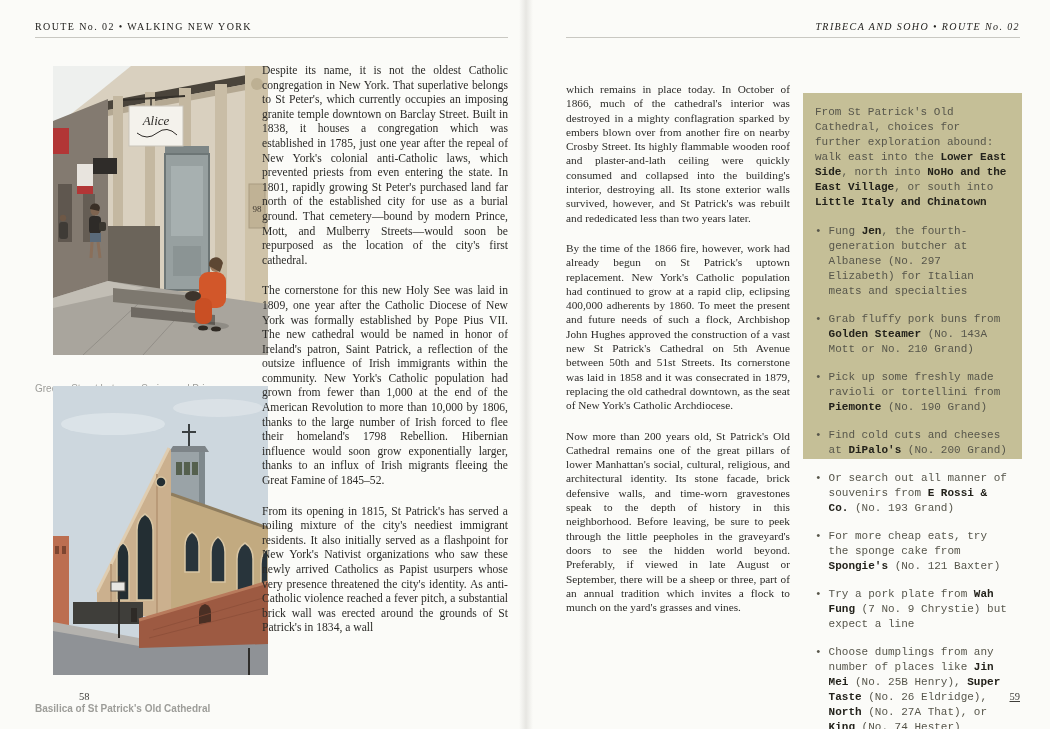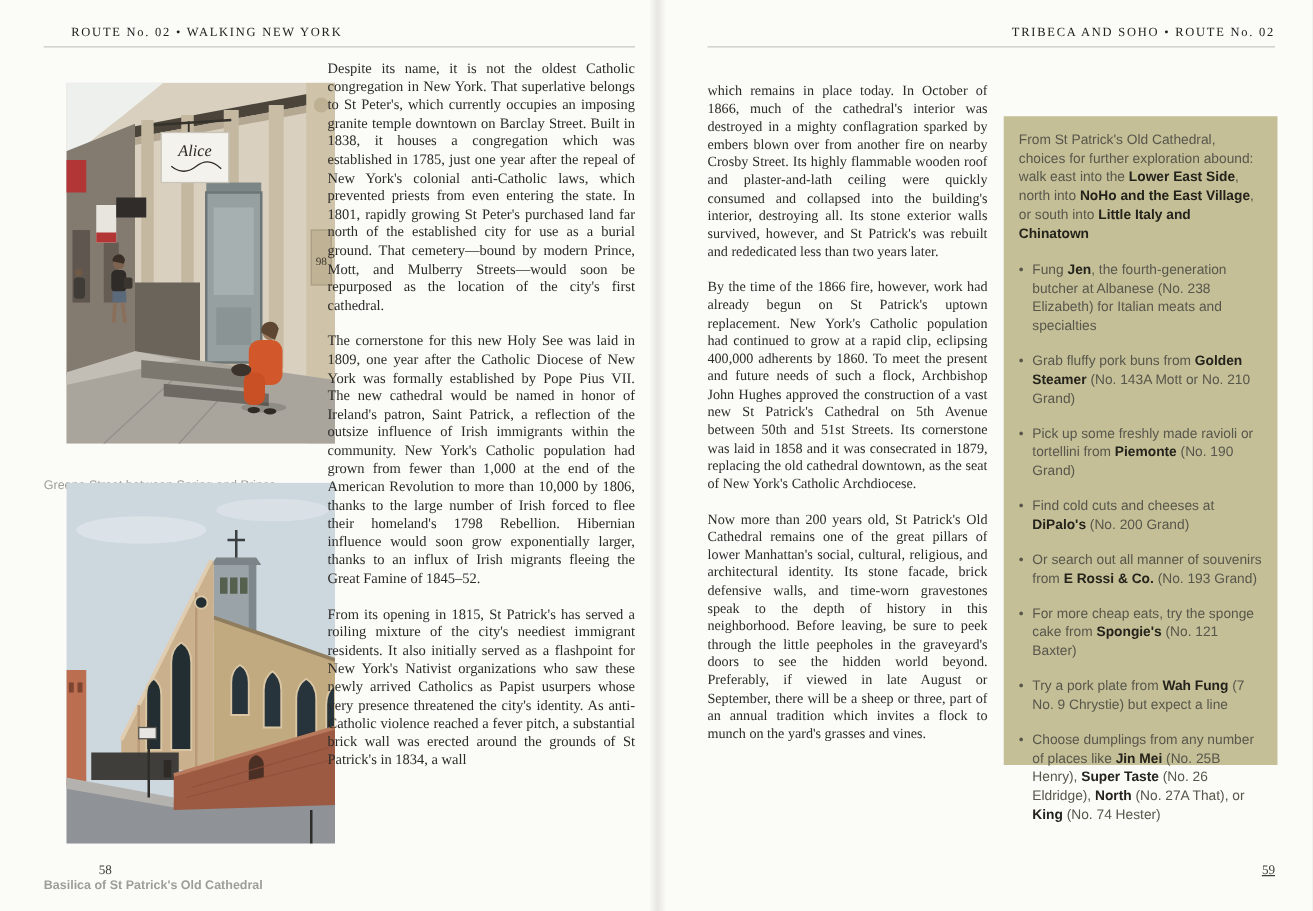--- a/index.html
+++ b/index.html
@@ -5,48 +5,48 @@
   html,body { margin:0; padding:0; background:#e9e9e6; }
   .spread {
     position:relative; width:1050px; height:729px; margin:0 auto;
     background:#fbfbf8; overflow:hidden;
     font-family:"Liberation Serif", serif; color:#2c2b28;
   }
   .header {
     position:absolute; top:21px; font-size:10px; letter-spacing:1.4px;
     color:#23221f; white-space:nowrap;
   }
-  .header-l { left:35px;margin-left:22px; }
-  .header-r { right:30px; }
+  .header-l { left:35px; }
+  .header-r { right:30px;font-style:italic; }
   .rule { position:absolute; top:37px; height:1px; background:#c9c8c2; }
   .rule-l { left:35px; width:473px; }
   .rule-r { left:566px; width:454px; }
 
   figure.photo { position:absolute; margin:18px; width:215px; height:289px; overflow:hidden; }
   .photo1 { left:35px; top:48px; }
   .photo2 { left:35px; top:368px; }
   figure.photo svg { display:block; width:215px; height:289px; }
   .caption {
     position:absolute; left:35px; width:230px;
     font-family:"Liberation Sans", sans-serif; font-size:10px; color:#9d9d99;margin-top:40px;
   }
   .cap1 { top:343px; }
   .cap2 { top:663px;font-weight:bold; }
 
   .col { position:absolute; overflow:hidden; }
-  .col p { margin:0 0 14px; text-align:justify; }
+  .col p { margin:16px 0 14px; text-align:justify; }
   .col1 { left:262px; top:48px; width:246px; height:636px; font-size:11.6px; line-height:14.6px; }
   .col2 { left:566px; top:66px; width:224px; height:652px; font-size:11.3px; line-height:14.3px; }
   .col3 { left:803px; top:48px; width:219px; font-size:11.3px; line-height:14.3px; }
 
   .sidebar {
-    position:absolute; left:803px; top:93px; width:219px; height:519px;
+    position:absolute; left:803px; top:93px; width:219px; height:366px;
     box-sizing:border-box; padding:12px 12px 21px 12px;
     background:var(--sidebar-bg,#c5bf97);
-    font-family:Liberation Sans, sans-serif;
+    font-family:Liberation Mono, monospace;
     font-size:11px; line-height:15px; color:#57564b;
   }
   .sb-intro { margin:0 0 14px; }
   .seg-bold { font-weight:bold; color:#23221b; }
   .sb-list { list-style:none; margin:0; padding:0; }
   .sb-list li { display:flex; gap:7px; margin-bottom:13px; }
   .sb-list .blt { flex:0 0 auto; }
   .sb-list .li-t { flex:1 1 auto; }
 
   .pnum { position:absolute; top:691px; font-size:10.5px; color:#3f3e3a; }
@@ -183,21 +183,21 @@
     <p>By the time of the 1866 fire, however, work had already begun on St Patrick's uptown replacement. New York's Catholic population had continued to grow at a rapid clip, eclipsing 400,000 adherents by 1860. To meet the present and future needs of such a flock, Archbishop John Hughes approved the construction of a vast new St Patrick's Cathedral on 5th Avenue between 50th and 51st Streets. Its cornerstone was laid in 1858 and it was consecrated in 1879, replacing the old cathedral downtown, as the seat of New York's Catholic Archdiocese.</p>
     <p>Now more than 200 years old, St Patrick's Old Cathedral remains one of the great pillars of lower Manhattan's social, cultural, religious, and architectural identity. Its stone facade, brick defensive walls, and time-worn gravestones speak to the depth of history in this neighborhood. Before leaving, be sure to peek through the little peepholes in the graveyard's doors to see the hidden world beyond. Preferably, if viewed in late August or September, there will be a sheep or three, part of an annual tradition which invites a flock to munch on the yard's grasses and vines.</p>
   </div>
 
 
   <aside class="sidebar">
     <p class="sb-intro"><span>From St Patrick's Old Cathedral, choices for further exploration abound: walk east into the </span><span class="seg-bold">Lower East Side</span><span>, north into </span><span class="seg-bold">NoHo and the East Village</span><span>, or south into </span><span class="seg-bold">Little Italy and Chinatown</span></p>
     <ul class="sb-list">
       <li>
           <span class="blt">•</span>
-          <span class="li-t"><span>Fung </span><span class="seg-bold">Jen</span><span>, the fourth-generation butcher at Albanese (No. 238 Elizabeth) for Italian meats and specialties</span></span>
+          <span class="li-t"><span>Fung </span><span class="seg-bold">Jen</span><span>, the fourth-generation butcher at Albanese (No. 297 Elizabeth) for Italian meats and specialties</span></span>
         </li>
       <li>
           <span class="blt">•</span>
           <span class="li-t"><span>Grab fluffy pork buns from </span><span class="seg-bold">Golden Steamer</span><span> (No. 143A Mott or No. 210 Grand)</span></span>
         </li>
       <li>
           <span class="blt">•</span>
           <span class="li-t"><span>Pick up some freshly made ravioli or tortellini from </span><span class="seg-bold">Piemonte</span><span> (No. 190 Grand)</span></span>
         </li>
       <li>

